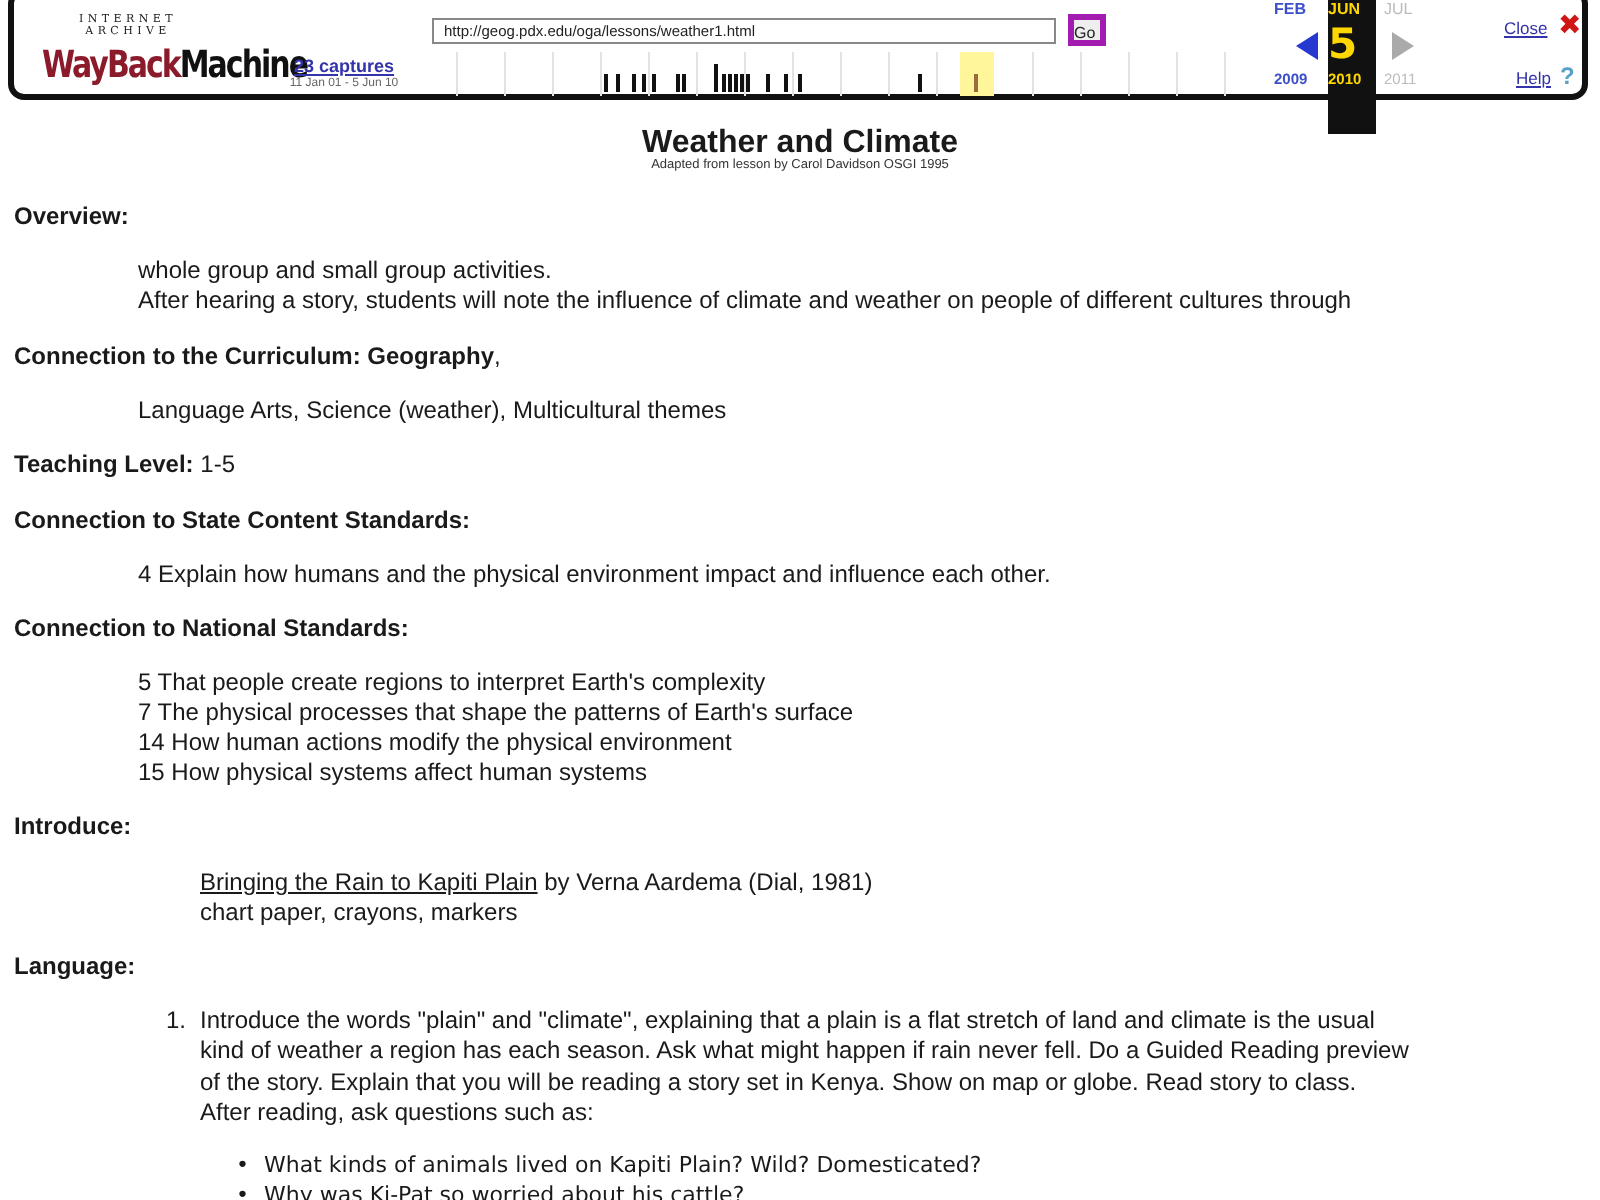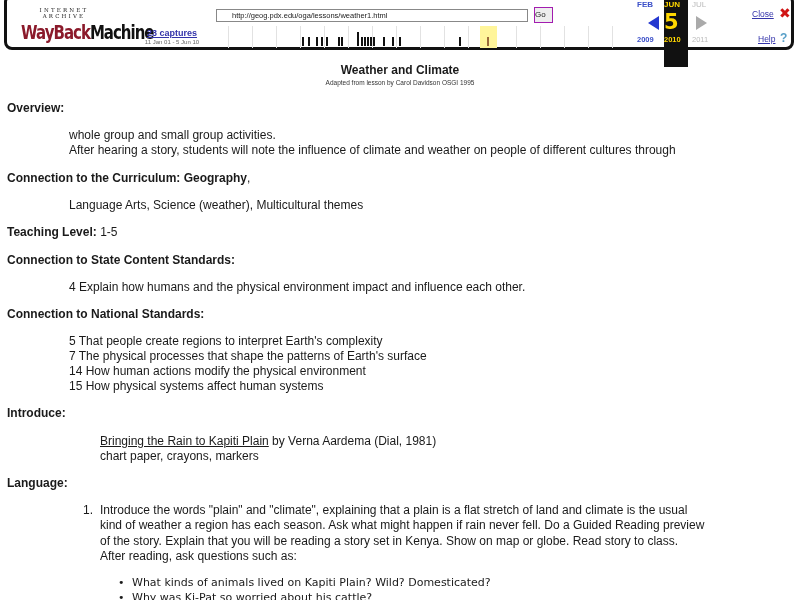--- a/index.html
+++ b/index.html
@@ -7,22 +7,22 @@
 
     
     .wb-bar { position: absolute; left: 4px; top: -6px; width: 790px; height: 56px; border: 3px solid #111; border-radius: 8px; background: #fff; box-sizing: border-box; }
     .wb-logo { position: absolute; left: 14px; top: 10px; width: 86px; }
     .wb-logo .ia { font-family: "DejaVu Serif", serif; font-size: 5.5px; letter-spacing: 2.2px; color: #222; text-align: center; }
     .wb-logo .wm { font-family: "DejaVu Sans", sans-serif; font-weight: bold; font-size: 15px; color: #8b1a2b; letter-spacing: -1px; transform: scaleY(1.25); transform-origin: top; margin-top: 2px; white-space: nowrap; }
     .wb-logo .wm .m2 { color: #111; }
     .wb-captures { position: absolute; left: 130px; top: 28px; width: 84px; text-align: center; }
     .wb-captures a { font-size: 9px; color: #3333aa; text-decoration: underline; font-weight: bold; display: block; cursor: pointer; }
     .wb-captures .range { font-size: 6px; color: #666; display: block; margin-top: 1px; }
-    .wb-url { position: absolute; left: 216px; top: 9px; width: 312px; height: 13px; border: 1px solid #888; font-size: 7.5px; line-height: 13px; padding: 0 15px; box-sizing: border-box; color: #222; background: #fff; font-family: "Liberation Sans", sans-serif; }
-    .wb-go { position: absolute; left: 534px; top: 7px; width: 19px; height: 16px; border: 1px solid #a21caf; background: #eee; font-size: 8px; line-height: 14px; text-align: left; box-sizing: border-box; color: #222; cursor: pointer; }
+    .wb-url { position: absolute; left: 216px; top: 9px; width: 312px; height: 13px; border: 1px solid #888; font-size: 7.5px; line-height: 13px; padding: 0 5px; box-sizing: border-box; color: #222; background: #fff; font-family: "Liberation Sans", sans-serif; }
+    .wb-go { position: absolute; left: 534px; top: 7px; width: 19px; height: 16px; border: 3px solid #a21caf; background: #eee; font-size: 8px; line-height: 14px; text-align: left; box-sizing: border-box; color: #222; cursor: pointer; }
     .wb-spark { position: absolute; left: 216px; top: 26px; width: 412px; height: 22px; }
     .wb-spark .tick { position: absolute; top: 0; width: 1px; height: 22px; background: #e2e2e2; }
     .wb-spark .cap { position: absolute; bottom: 2px; width: 2px; background: #111; }
     .wb-spark .hl { position: absolute; top: 0; width: 17px; height: 22px; background: #fff59a; }
     .wb-spark .hl-cap { position: absolute; bottom: 2px; width: 2px; background: #9b6b3b; }
     .wb-cal { position: absolute; top: -1px; font-size: 8px; font-weight: bold; width: 26px; }
     .wb-cal .mon { display: block; height: 12px; line-height: 12px; }
     .wb-cal .yr { display: block; font-size: 7.5px; position: absolute; top: 36px; width: 26px; }
     .wb-prev { left: 637px; color: #3b4fc8; }
     .wb-next { left: 692px; color: #bbb; font-weight: normal; }
@@ -30,21 +30,21 @@
     .wb-cur .day { display: block; font-size: 21px; line-height: 21px; margin-top: 1px; font-family: "DejaVu Sans", sans-serif; color: #ffd700; }
     .wb-cur .yr { top: 36px; left: 0; color: #ffd700; width: 24px; }
     .arrow-left { position: absolute; left: 648px; top: 16px; width: 0; height: 0; border-top: 7px solid transparent; border-bottom: 7px solid transparent; border-right: 11px solid #2538d0; cursor: pointer; }
     .arrow-right { position: absolute; left: 696px; top: 16px; width: 0; height: 0; border-top: 7px solid transparent; border-bottom: 7px solid transparent; border-left: 11px solid #aaa; }
     .wb-close { position: absolute; left: 752px; top: 9px; font-size: 8.5px; color: #3333aa; text-decoration: underline; cursor: pointer; }
     .wb-close-x { position: absolute; left: 779px; top: 5px; font-size: 14px; color: #d01515; font-weight: bold; cursor: pointer; font-family: "DejaVu Sans", sans-serif; }
     .wb-help { position: absolute; left: 758px; top: 34px; font-size: 8.5px; color: #3333aa; text-decoration: underline; cursor: pointer; }
     .wb-help-q { position: absolute; left: 780px; top: 31px; font-size: 12px; color: #59a0c8; font-weight: bold; cursor: pointer; }
 
     
-    .title { position: absolute; top: 63px; left: 0; width: 800px; text-align: center; font-weight: bold; font-size: 12px; }
+    .title { position: absolute; top: 63px; left: 0; width: 800px; text-align: center; font-weight: bold; font-size: 16px; }
     .subtitle { position: absolute; top: 79px; left: 0; width: 800px; text-align: center; font-size: 6.5px; color: #333; }
     .h { position: absolute; left: 7px; font-weight: bold; font-size: 12px; }
     .h .plain { font-weight: normal; }
     .p { position: absolute; left: 69px; font-size: 12px; line-height: 15px; }
     .std { position: absolute; left: 69px; font-size: 12px; line-height: 15px; }
     .mat { position: absolute; left: 100px; font-size: 12px; line-height: 15px; }
     .mat a { color: #1a1a1a; text-decoration: underline; cursor: pointer; }
     .proc { position: absolute; left: 83px; top: 503px; font-size: 12px; line-height: 15.4px; width: 660px; }
     .proc .num { position: absolute; left: 0; top: 0; }
     .proc .txt { margin-left: 17px; }

